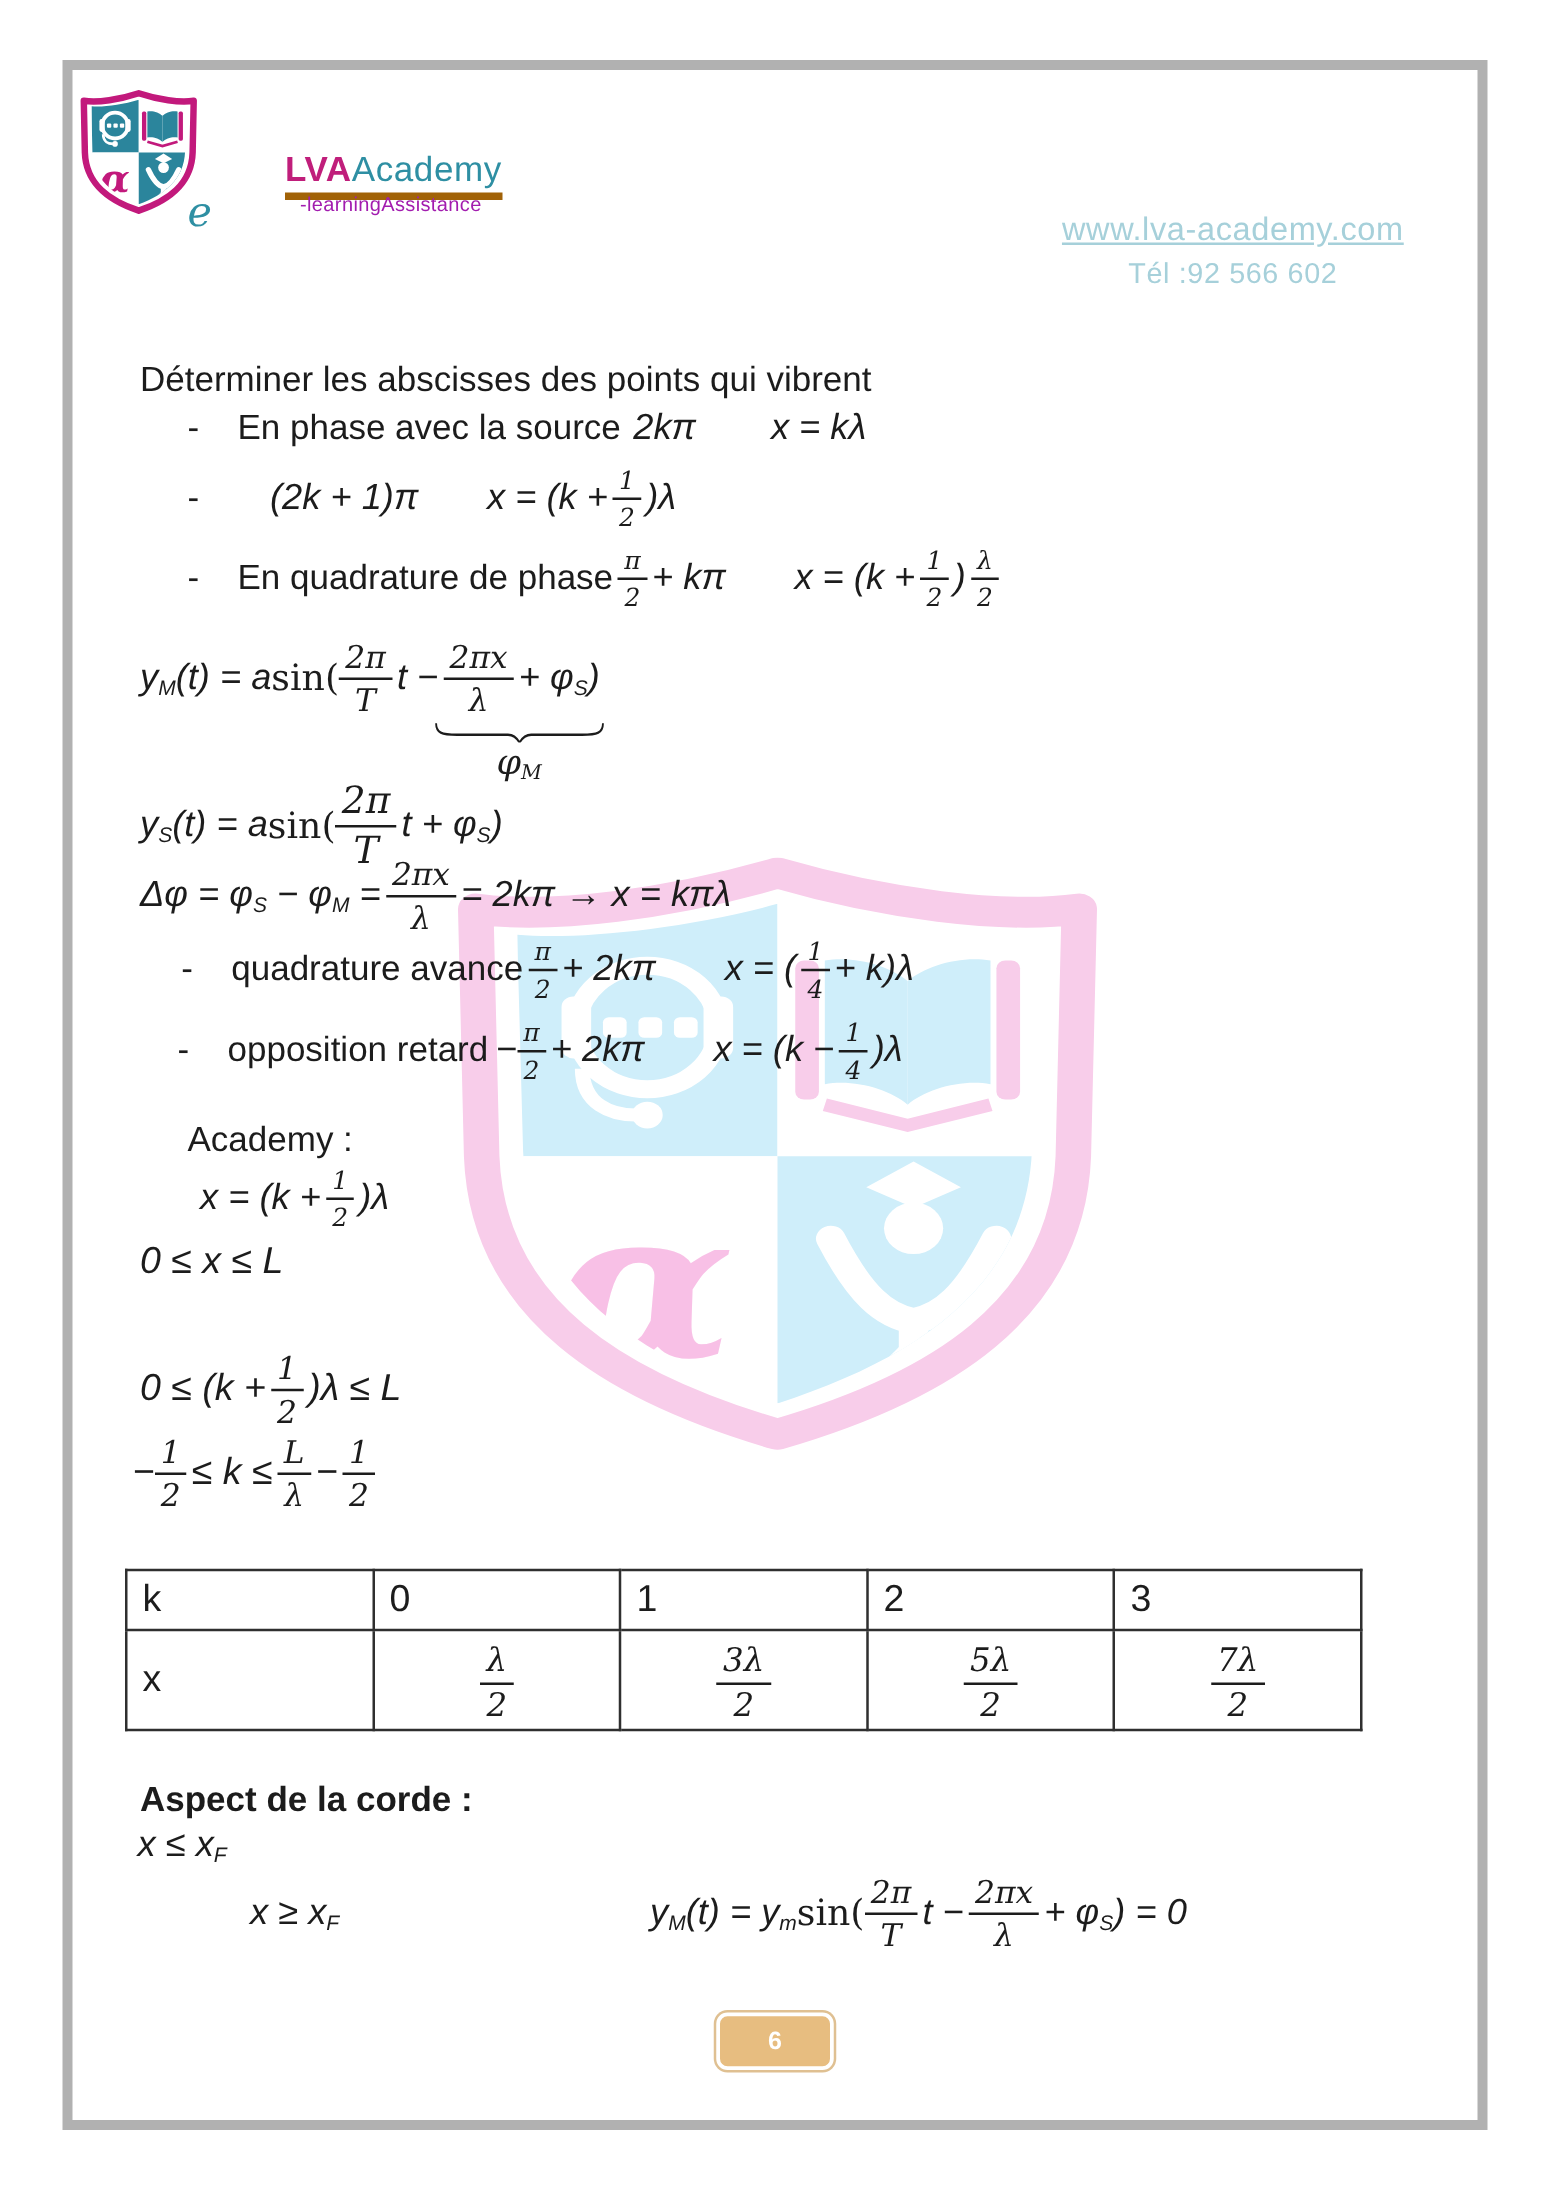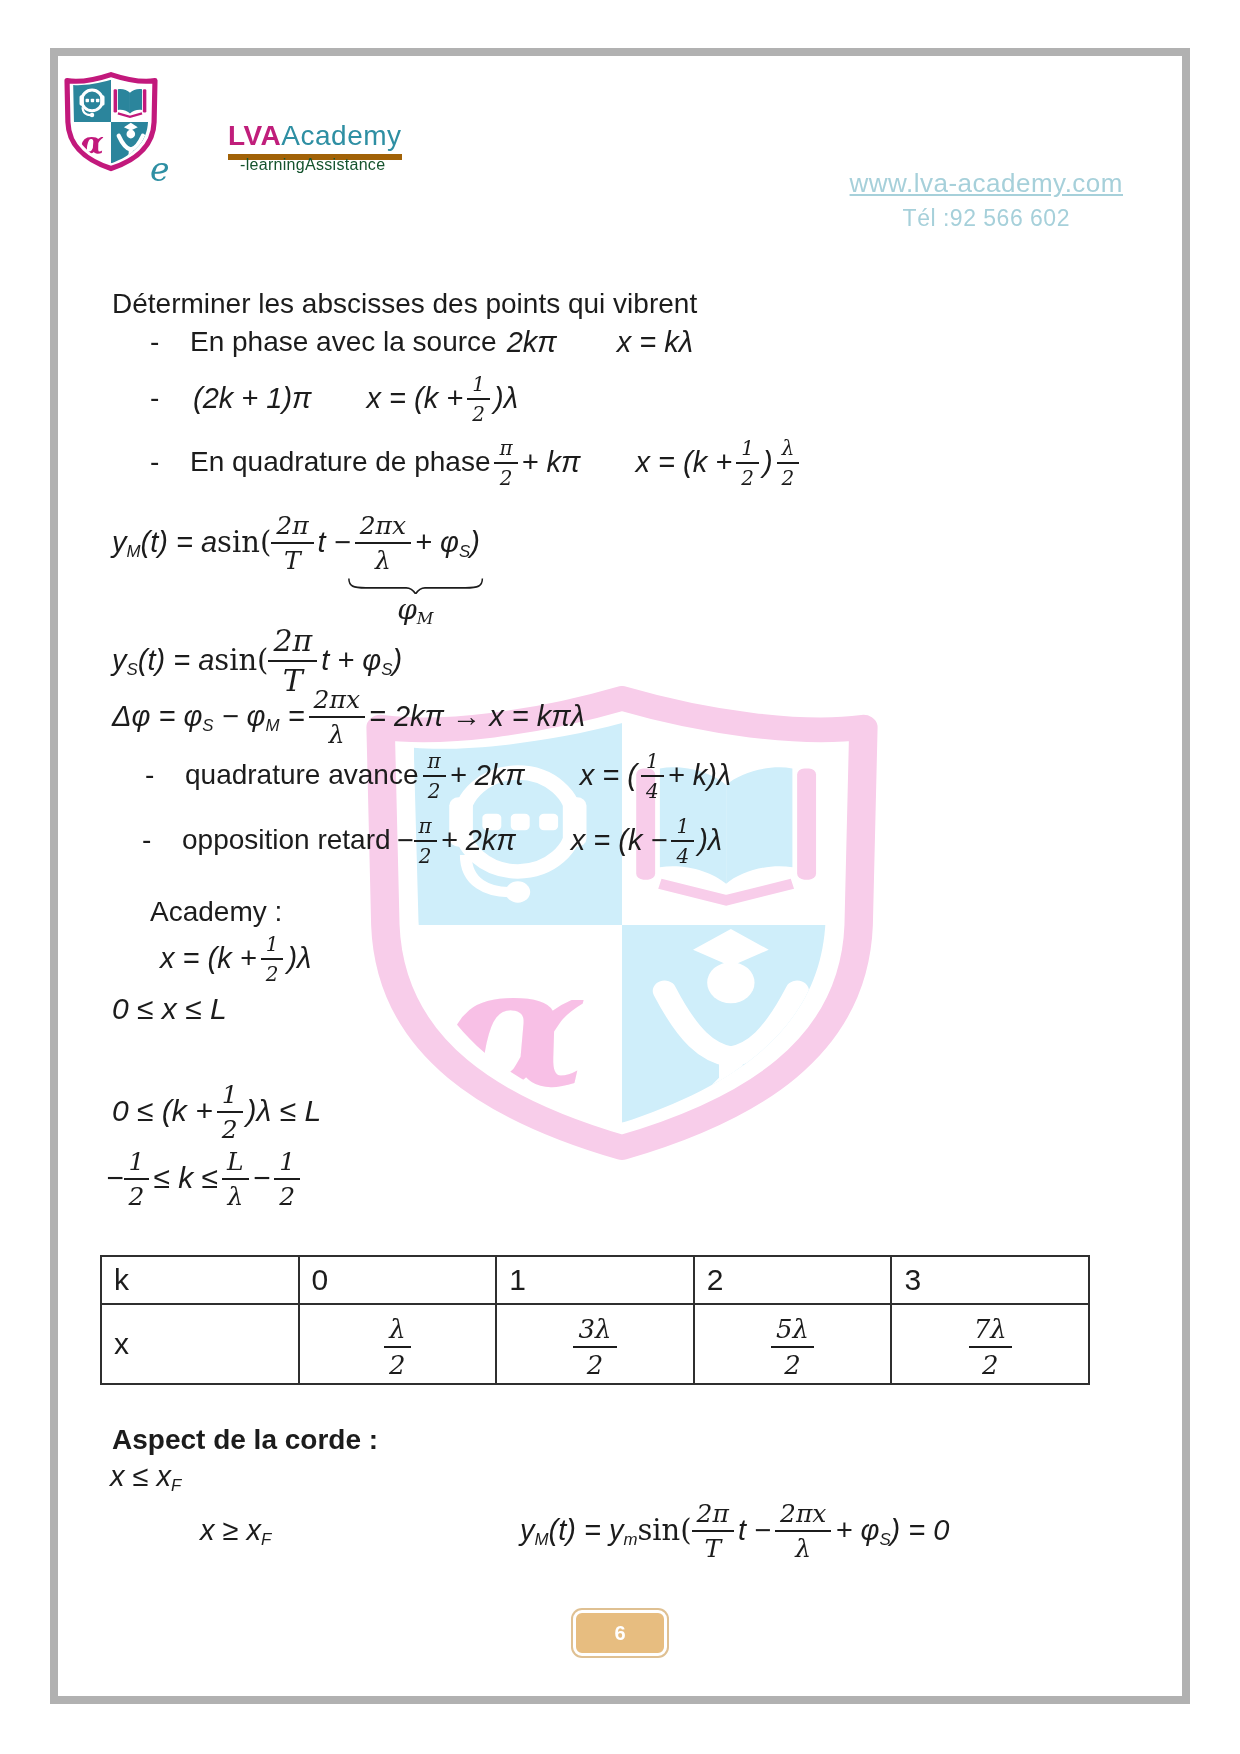--- a/index.html
+++ b/index.html
@@ -9,21 +9,21 @@
   .frame{position:absolute;left:50px;top:48px;width:1140px;height:1656px;
          border:8px solid #b1b1b1;box-sizing:border-box;z-index:1}
   .wm{position:absolute;left:338px;top:686px;width:568px;height:478px;z-index:0}
   .logo-svg{position:absolute;left:58px;top:72px;width:106px;height:100px;z-index:2}
   .e-letter{position:absolute;left:150px;top:150px;font-family:"DejaVu Serif",serif;
             font-style:italic;font-size:33px;color:#2e8fa3;z-index:2}
   .brand{position:absolute;left:228px;top:120px;font-size:28px;z-index:2;
          border-bottom:6px solid #a16207;padding-bottom:2px;letter-spacing:.5px}
   .brand .lva{color:#c01e7b;font-weight:bold}
   .brand .acad{color:#2e8fa3}
-  .tagline{position:absolute;left:240px;top:156px;font-size:16px;color:#14532d;z-index:2;letter-spacing:.3px}
+  .tagline{position:absolute;left:240px;top:156px;font-size:16px;color:#a21caf;z-index:2;letter-spacing:.3px}
   .contact{position:absolute;right:117px;top:168px;text-align:center;color:#a6d0da;z-index:2}
   .contact .site{font-size:26px;text-decoration:underline;color:#a6d0da;display:block;letter-spacing:.5px}
   .contact .tel{font-size:23px;display:block;margin-top:6px;letter-spacing:.5px}
   .line{display:flex;align-items:center;font-size:28px;white-space:nowrap}
   .m{font-family:Liberation Sans, sans-serif;font-style:italic;font-size:29px}
   .mu{font-family:"DejaVu Serif",serif;font-style:normal;font-size:29px}
   .m sub,.brace-label sub{font-size:0.58em;font-style:italic;vertical-align:-0.28em;line-height:0}
   .dash{width:40px;flex:none}.gap55{width:55px;flex:none}.gap60{width:60px;flex:none}
   .frac{display:inline-flex;flex-direction:column;align-items:center;line-height:1;
         font-family:"DejaVu Serif",serif;font-style:italic;margin:0 4px;flex:none}
@@ -151,21 +151,21 @@
 <div class="abs line" style="left:150px;top:322px;height:40px">
   <span class="dash">-</span>
   <span>En phase avec la source</span>
   <span class="m" style="margin-left:10px">2kπ</span>
   <span class="gap60"></span>
   <span class="m">x = kλ</span>
 </div>
 
 <div class="abs line" style="left:150px;top:368px;height:60px">
   <span class="dash">-</span>
-  <span class="m" style="margin-left:3px">(2k + 1)π</span>
+  <span class="m" style="margin-left:26px">(2k + 1)π</span>
   <span class="gap55"></span>
   <span class="m">x = (k +</span>
   <span class="frac fr-sm">
       <span class="top">1</span>
       <span class="bot">2</span>
     </span>
   <span class="m">)λ</span>
 </div>
 
 <div class="abs line" style="left:150px;top:432px;height:60px">

